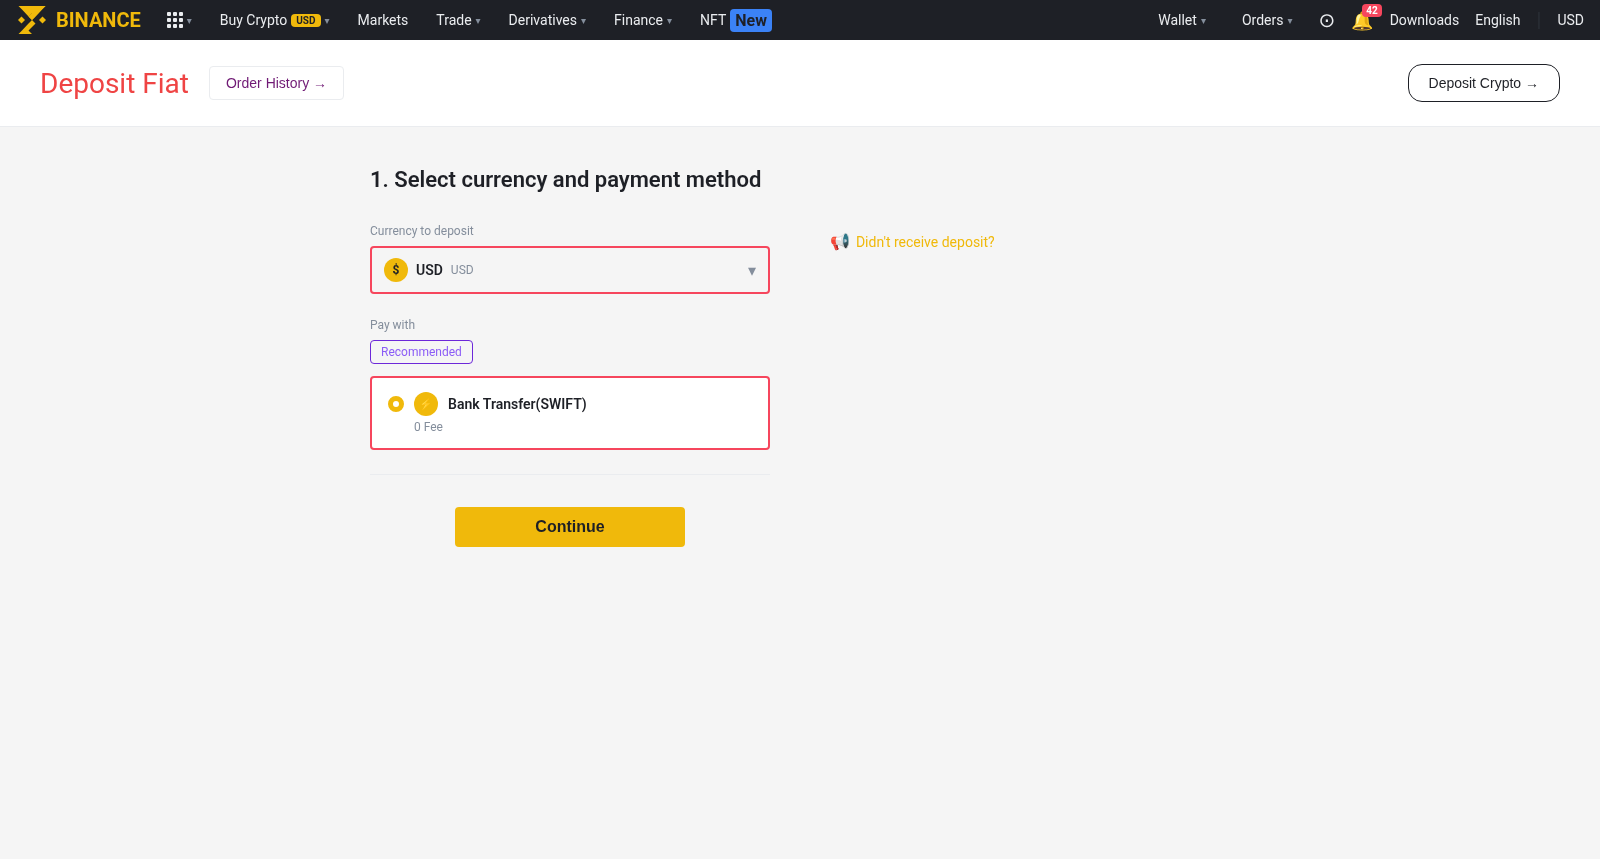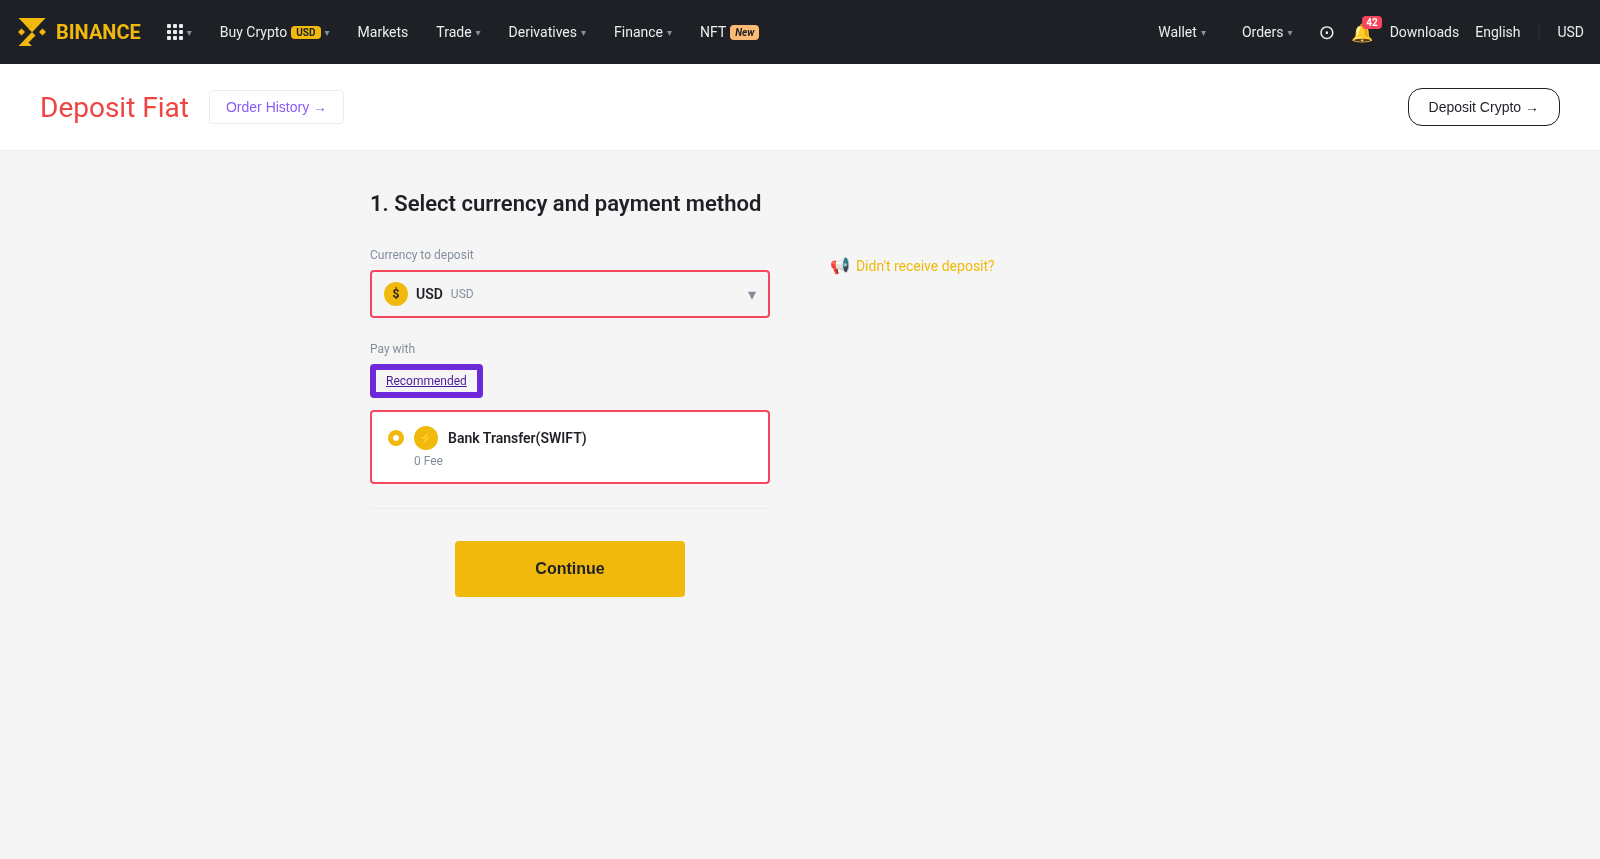--- a/index.html
+++ b/index.html
@@ -1,21 +1,21 @@
 <!DOCTYPE html>
 <html><head>
   <meta charset="utf-8">
   <style>
     * { box-sizing: border-box; margin: 0; padding: 0; }
     body { font-family: -apple-system, BlinkMacSystemFont, 'Segoe UI', Roboto, sans-serif; background: #f5f5f5; }
 
     
     .navbar {
       background: #1e2026;
-      height: 64px;
+      height: 40px;
       display: flex;
       align-items: center;
       padding: 0 16px;
       gap: 20px;
     }
     .navbar-left { display: flex; align-items: center; gap: 8px; flex: 1; }
     .navbar-right { display: flex; align-items: center; gap: 16px; }
     .logo { display: flex; align-items: center; gap: 8px; margin-right: 8px; }
     .logo-text { color: #f0b90b; font-size: 20px; font-weight: 700; }
     .nav-item {
@@ -30,27 +30,26 @@
     }
     .nav-badge {
       background: #f0b90b;
       color: #1e2026;
       font-size: 10px;
       font-weight: 700;
       padding: 1px 5px;
       border-radius: 4px;
     }
     .nav-badge-new {
-      background: #fdba74;
-      color: #1e2026;
-      font-size: 10px;
+      background: #3b82f6;
+      color: #1e2026;
+      font-size: 16px;
       font-weight: 700;
       padding: 2px 5px;
       border-radius: 4px;
-      font-style: italic;
     }
     .nav-chevron { font-size: 10px; color: #848e9c; }
     .grid-icon { display: grid; grid-template-columns: 1fr 1fr 1fr; gap: 2px; width: 16px; }
     .grid-dot { width: 4px; height: 4px; background: #eaecef; border-radius: 1px; }
     .notification-wrap { position: relative; cursor: pointer; }
     .notification-badge {
       position: absolute;
       top: -6px;
       right: -8px;
       background: #f6465d;
@@ -72,21 +71,21 @@
       background: #fff;
       border-bottom: 1px solid #eaecef;
       padding: 24px 40px;
       display: flex;
       align-items: center;
       justify-content: space-between;
     }
     .page-header-left { display: flex; align-items: center; gap: 20px; }
     .page-title { font-size: 28px; font-weight: 400; color: #ef4444; }
     .order-history-btn {
-      color: #8b5cf6;
+      color: #701a75;
       font-size: 14px;
       cursor: pointer;
       display: flex;
       align-items: flex-end;
       gap: 4px;
       border: 1px solid #eaecef;
       padding: 8px 16px;
       border-radius: 4px;
       background: white;
     }
@@ -163,27 +162,26 @@
       pointer-events: none;
     }
     .pay-with-label {
       font-size: 12px;
       color: #848e9c;
       margin-bottom: 8px;
     }
     .recommended-tag {
       display: inline-block;
       background: #f5f5f5;
-      border: 6px solid #6d28d9;
+      border: 1px solid #6d28d9;
       border-radius: 4px;
       padding: 4px 10px;
       font-size: 12px;
-      color: #4c1d95;
+      color: #8b5cf6;
       margin-bottom: 12px;
-      text-decoration: underline;
     }
     .payment-option {
       border: 2px solid #f6465d;
       border-radius: 4px;
       padding: 14px 16px;
       cursor: pointer;
       display: flex;
       flex-direction: column;
       gap: 4px;
       background: white;
@@ -234,21 +232,21 @@
       justify-content: center;
       margin-top: 32px;
     }
     .continue-btn {
       background: #f0b90b;
       color: #1e2026;
       font-size: 16px;
       font-weight: 700;
       border: none;
       border-radius: 4px;
-      padding: 19px 80px;
+      padding: 11px 80px;
       cursor: pointer;
       min-width: 200px;
     }
     .didnt-receive {
       display: flex;
       align-items: center;
       gap: 6px;
       margin-top: 8px;
     }
     .didnt-receive-link {

